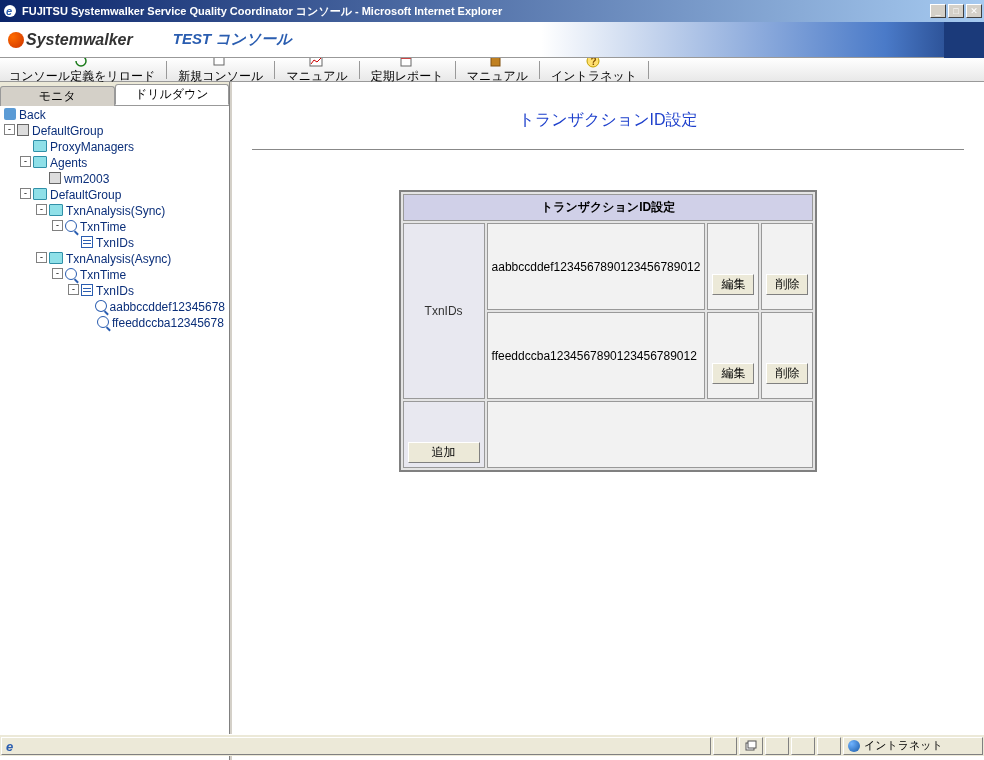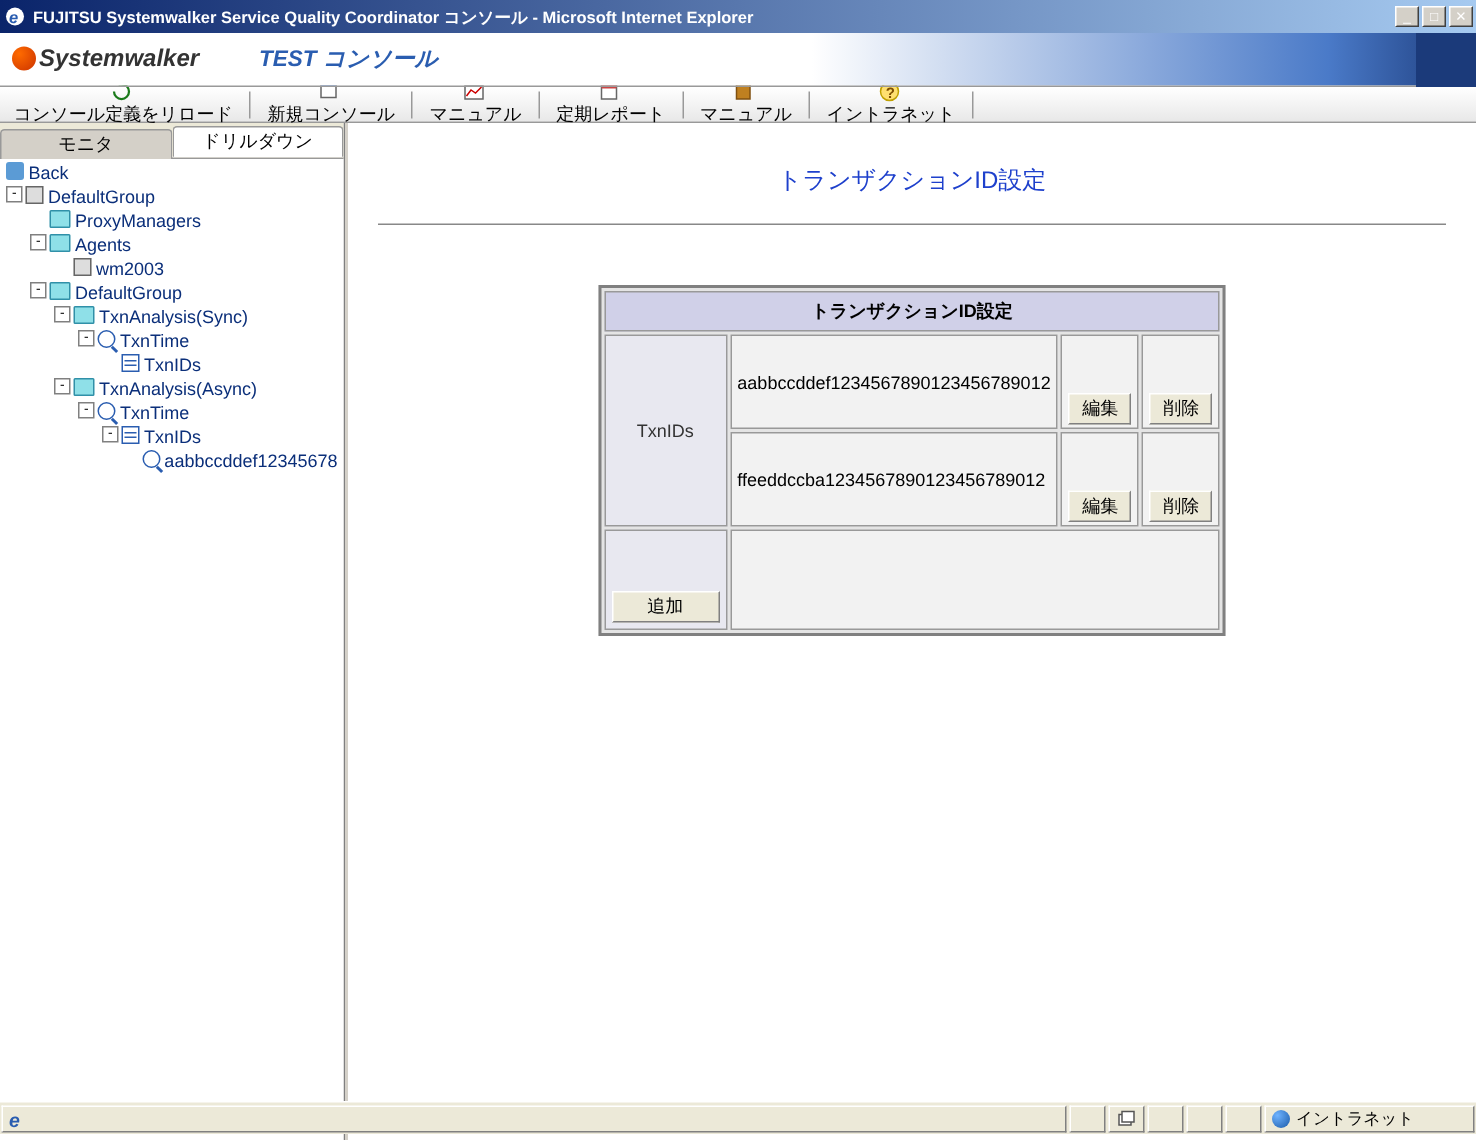--- a/index.html
+++ b/index.html
@@ -43,21 +43,21 @@
 .icon-list { width:12px; height:12px; background:#fff; border:1px solid #2a5db0; margin-right:3px; display:inline-block; position:relative; }
 .icon-list::before { content:''; position:absolute; left:1px; right:1px; top:3px; height:1px; background:#2a5db0; box-shadow: 0 3px 0 0 #2a5db0; }
 
 .content { flex:1; background:#fff; position:relative; border-left:2px solid #D4D0C8; }
 .content-inner { padding: 28px 20px; }
 .page-title { text-align:center; color:#1E40CC; font-size:16px; font-weight:normal; margin-bottom: 18px; }
 .hr-line { border:none; border-top:1px solid #888; margin-bottom: 40px; }
 
 .config-table { margin: 0 auto; border:2px solid #808080; border-collapse:separate; border-spacing:2px; background:#E4E4E4; }
 .config-table .hdr { background:#D0D0E8; text-align:center; font-weight:bold; padding:4px 8px; border:1px solid #999; }
-.config-table td { background:#F2F2F2; border:1px solid #999; padding:2px 4px; font-size:12px; }
+.config-table td { background:#F2F2F2; border:1px solid #999; padding:14px 4px; font-size:12px; }
 .config-table .label-cell { background:#E8E8F0; text-align:center; padding: 8px 16px; color:#333; }
 .small-btn { font-size:12px; padding:1px 8px; background:#ECE9D8; border:1px solid #808080; border-top-color:#fff; border-left-color:#fff; cursor:pointer; font-family:inherit;margin-top:36px; }
 .add-btn { width:72px; }
 
 .statusbar { position:absolute; bottom:4px; left:0; right:0; height:22px; background:#ECE9D8; border-top:1px solid #fff; display:flex; align-items:center; font-size:11px; }
 .status-cell { height:18px; border:1px solid #808080; border-top-color:#fff; border-left-color:#fff; margin:1px; background:#ECE9D8; display:flex; align-items:center; padding:0 4px; }
 .status-cell.main { flex:1; }
 .status-cell.small { width:24px; justify-content:center; }
 .zone-icon { width:12px; height:12px; background: radial-gradient(circle at 30% 30%, #6fb3ff, #1a5aa8); border-radius:50%; margin-right:4px; }
 
@@ -227,20 +227,30 @@
         </div>
       <div class="tree-row">
           <span class="sp"></span>
           <span class="sp"></span>
           <span class="sp"></span>
           <span class="sp"></span>
           <span class="sp"></span>
           <span style="width:13px;display:inline-block"></span>
           <span class="icon-mag"></span>
           <span>aabbccddef12345678</span>
+        </div>
+      <div class="tree-row">
+          <span class="sp"></span>
+          <span class="sp"></span>
+          <span class="sp"></span>
+          <span class="sp"></span>
+          <span class="sp"></span>
+          <span style="width:13px;display:inline-block"></span>
+          <span class="icon-mag"></span>
+          <span>ffeeddccba12345678</span>
         </div>
     </div>
 
   </div>
 
   <div class="content">
     <div class="content-inner">
       <div class="page-title">トランザクションID設定</div>
       <hr class="hr-line">
       <table class="config-table">

